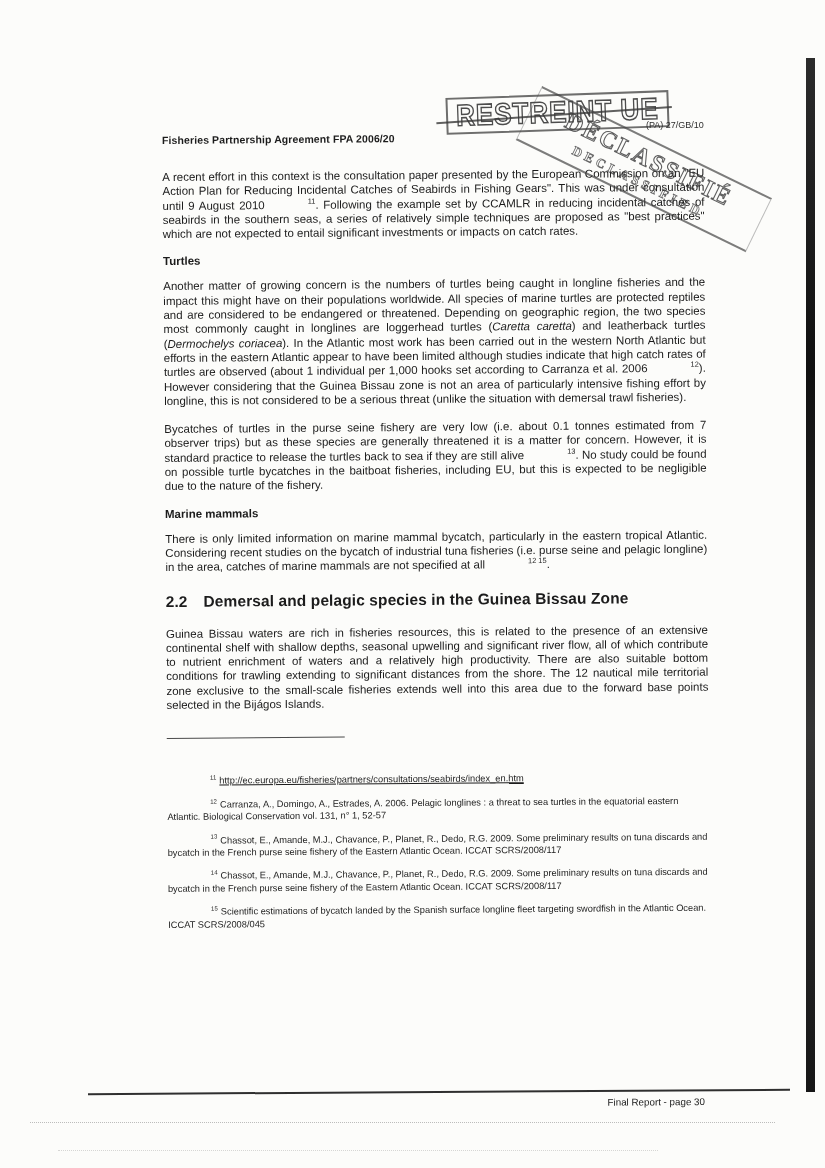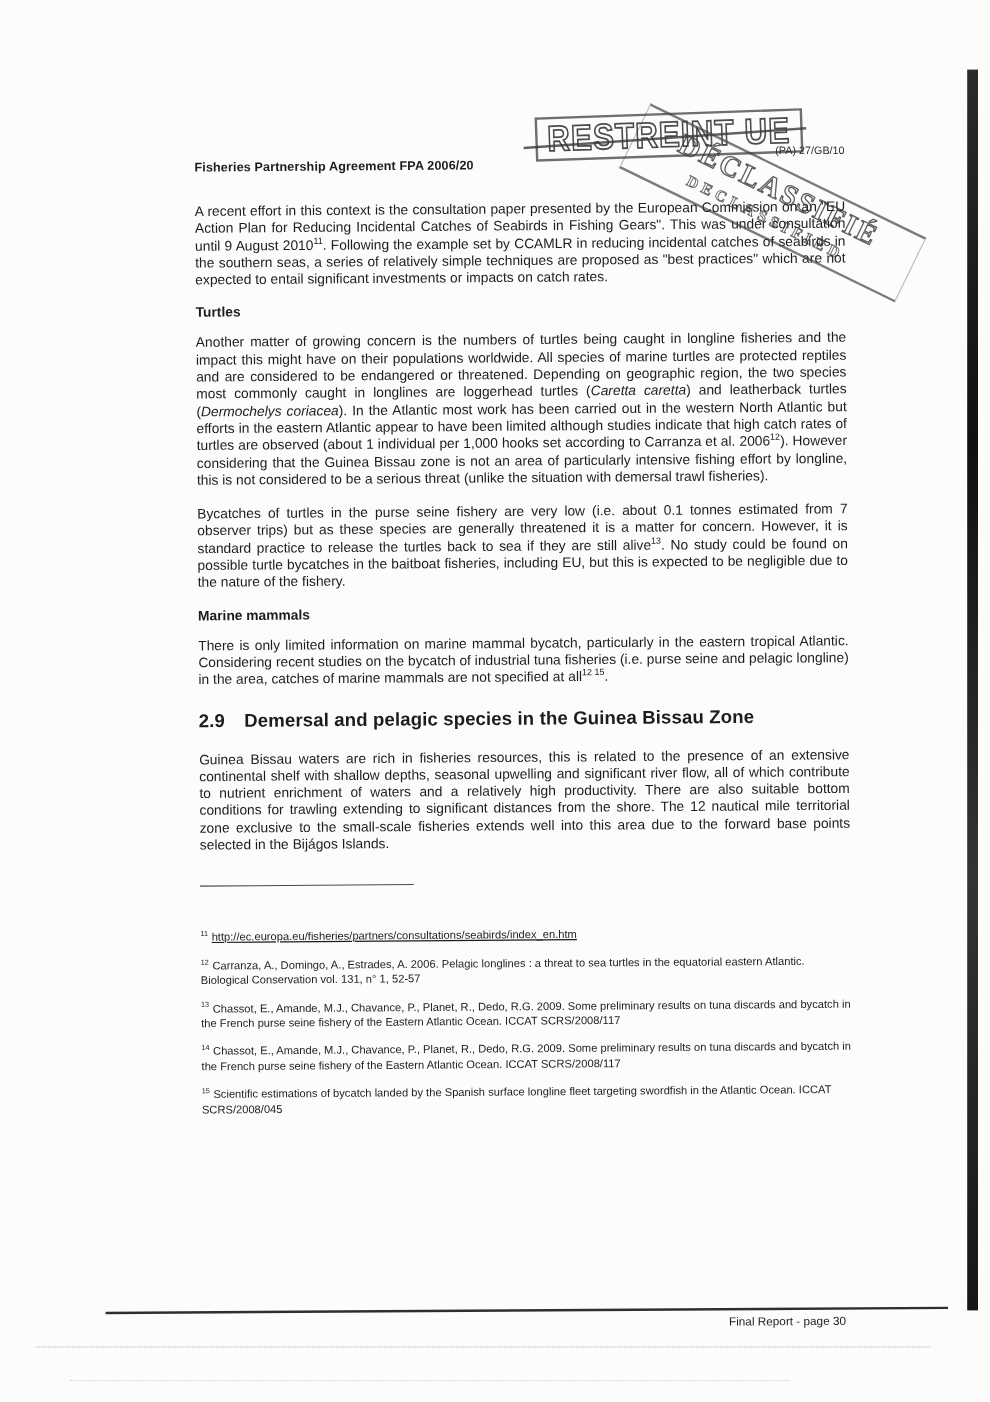--- a/index.html
+++ b/index.html
@@ -10,21 +10,21 @@
     overflow: hidden;
     font-family: "Liberation Sans", sans-serif;
     color: #1c1c1c;
   }
   .content {
     position: absolute; left: 162px; top: 134px; width: 542px;
     transform: rotate(-0.45deg); transform-origin: 0 0;
   }
   .doc-header { font-size: 10.5px; font-weight: bold; letter-spacing: 0.1px; margin-bottom: 24px; }
   p.body { font-size: 11.5px; line-height: 14.3px; text-align: justify; margin: 0 0 14px 0; }
-  p.body sup, .fn sup { font-size: 0.65em; line-height: 0; vertical-align: super; }
+  p.body sup, .fn sup { font-size: 0.65em; line-height: 0; vertical-align: super; margin-left: 43px; }
   i { font-style: italic; }
   h3.subhead { font-size: 11.5px; font-weight: bold; margin: 4px 0 12px 0; }
   h2.section-head { font-size: 15.5px; font-weight: bold; margin: 18px 0 16px 0; letter-spacing: 0.1px; white-space: nowrap; }
   h2.section-head .num { margin-right: 16px; }
   .fn-rule { width: 178px; height: 1px; background: #4a4a4a; margin-top: 26px; }
   .footnotes { margin-top: 36px; font-size: 9.3px; line-height: 12.4px; text-align: left; }
   .fn { margin-bottom: 11px; }
   .fn sup { margin-right: 3px; font-weight: normal; }
   .u { text-decoration: underline; }
   .edge-bar {
@@ -79,21 +79,21 @@
 
     <p class="body"><span>A recent effort in this context is the consultation paper presented by the European Commission on an "EU Action Plan for Reducing Incidental Catches of Seabirds in Fishing Gears". This was under consultation until 9 August 2010</span><sup>11</sup><span>. Following the example set by CCAMLR in reducing incidental catches of seabirds in the southern seas, a series of relatively simple techniques are proposed as "best practices" which are not expected to entail significant investments or impacts on catch rates.</span></p>
 
     <h3 class="subhead">Turtles</h3>
     <p class="body"><span>Another matter of growing concern is the numbers of turtles being caught in longline fisheries and the impact this might have on their populations worldwide. All species of marine turtles are protected reptiles and are considered to be endangered or threatened. Depending on geographic region, the two species most commonly caught in longlines are loggerhead turtles (</span><i>Caretta caretta</i><span>) and leatherback turtles (</span><i>Dermochelys coriacea</i><span>). In the Atlantic most work has been carried out in the western North Atlantic but efforts in the eastern Atlantic appear to have been limited although studies indicate that high catch rates of turtles are observed (about 1 individual per 1,000 hooks set according to Carranza et al. 2006</span><sup>12</sup><span>). However considering that the Guinea Bissau zone is not an area of particularly intensive fishing effort by longline, this is not considered to be a serious threat (unlike the situation with demersal trawl fisheries).</span></p>
     <p class="body"><span>Bycatches of turtles in the purse seine fishery are very low (i.e. about 0.1 tonnes estimated from 7 observer trips) but as these species are generally threatened it is a matter for concern. However, it is standard practice to release the turtles back to sea if they are still alive</span><sup>13</sup><span>. No study could be found on possible turtle bycatches in the baitboat fisheries, including EU, but this is expected to be negligible due to the nature of the fishery.</span></p>
 
     <h3 class="subhead">Marine mammals</h3>
     <p class="body"><span>There is only limited information on marine mammal bycatch, particularly in the eastern tropical Atlantic. Considering recent studies on the bycatch of industrial tuna fisheries (i.e. purse seine and pelagic longline) in the area, catches of marine mammals are not specified at all</span><sup>12 15</sup><span>.</span></p>
 
-    <h2 class="section-head"><span class="num">2.9</span><span>Demersal and pelagic species in the Guinea Bissau Zone</span></h2>
+    <h2 class="section-head"><span class="num">2.2</span><span>Demersal and pelagic species in the Guinea Bissau Zone</span></h2>
 
     <p class="body"><span>Guinea Bissau waters are rich in fisheries resources, this is related to the presence of an extensive continental shelf with shallow depths, seasonal upwelling and significant river flow, all of which contribute to nutrient enrichment of waters and a relatively high productivity. There are also suitable bottom conditions for trawling extending to significant distances from the shore. The 12 nautical mile territorial zone exclusive to the small-scale fisheries extends well into this area due to the forward base points selected in the Bijágos Islands.</span></p>
 
     <div class="fn-rule"></div>
 
     <div class="footnotes">
       <div class="fn"><sup>11</sup><span class="fn-text u">http://ec.europa.eu/fisheries/partners/consultations/seabirds/index_en.htm</span></div>
       <div class="fn"><sup>12</sup><span class="fn-text">Carranza, A., Domingo, A., Estrades, A. 2006. Pelagic longlines : a threat to sea turtles in the equatorial eastern Atlantic. Biological Conservation vol. 131, n° 1, 52-57</span></div>
       <div class="fn"><sup>13</sup><span class="fn-text">Chassot, E., Amande, M.J., Chavance, P., Planet, R., Dedo, R.G. 2009. Some preliminary results on tuna discards and bycatch in the French purse seine fishery of the Eastern Atlantic Ocean. ICCAT SCRS/2008/117</span></div>
       <div class="fn"><sup>14</sup><span class="fn-text">Chassot, E., Amande, M.J., Chavance, P., Planet, R., Dedo, R.G. 2009. Some preliminary results on tuna discards and bycatch in the French purse seine fishery of the Eastern Atlantic Ocean. ICCAT SCRS/2008/117</span></div>

